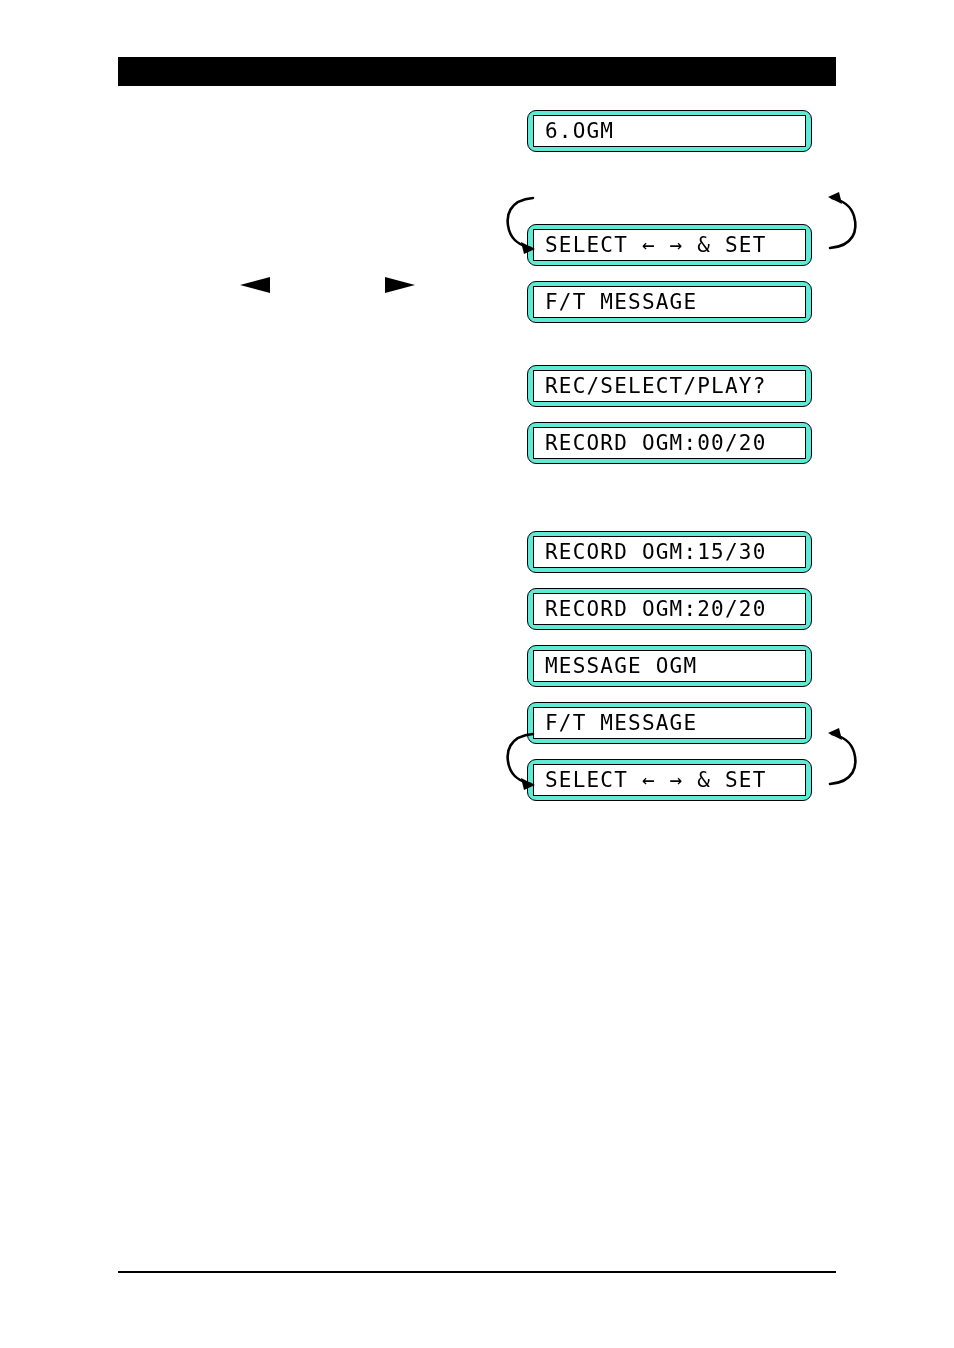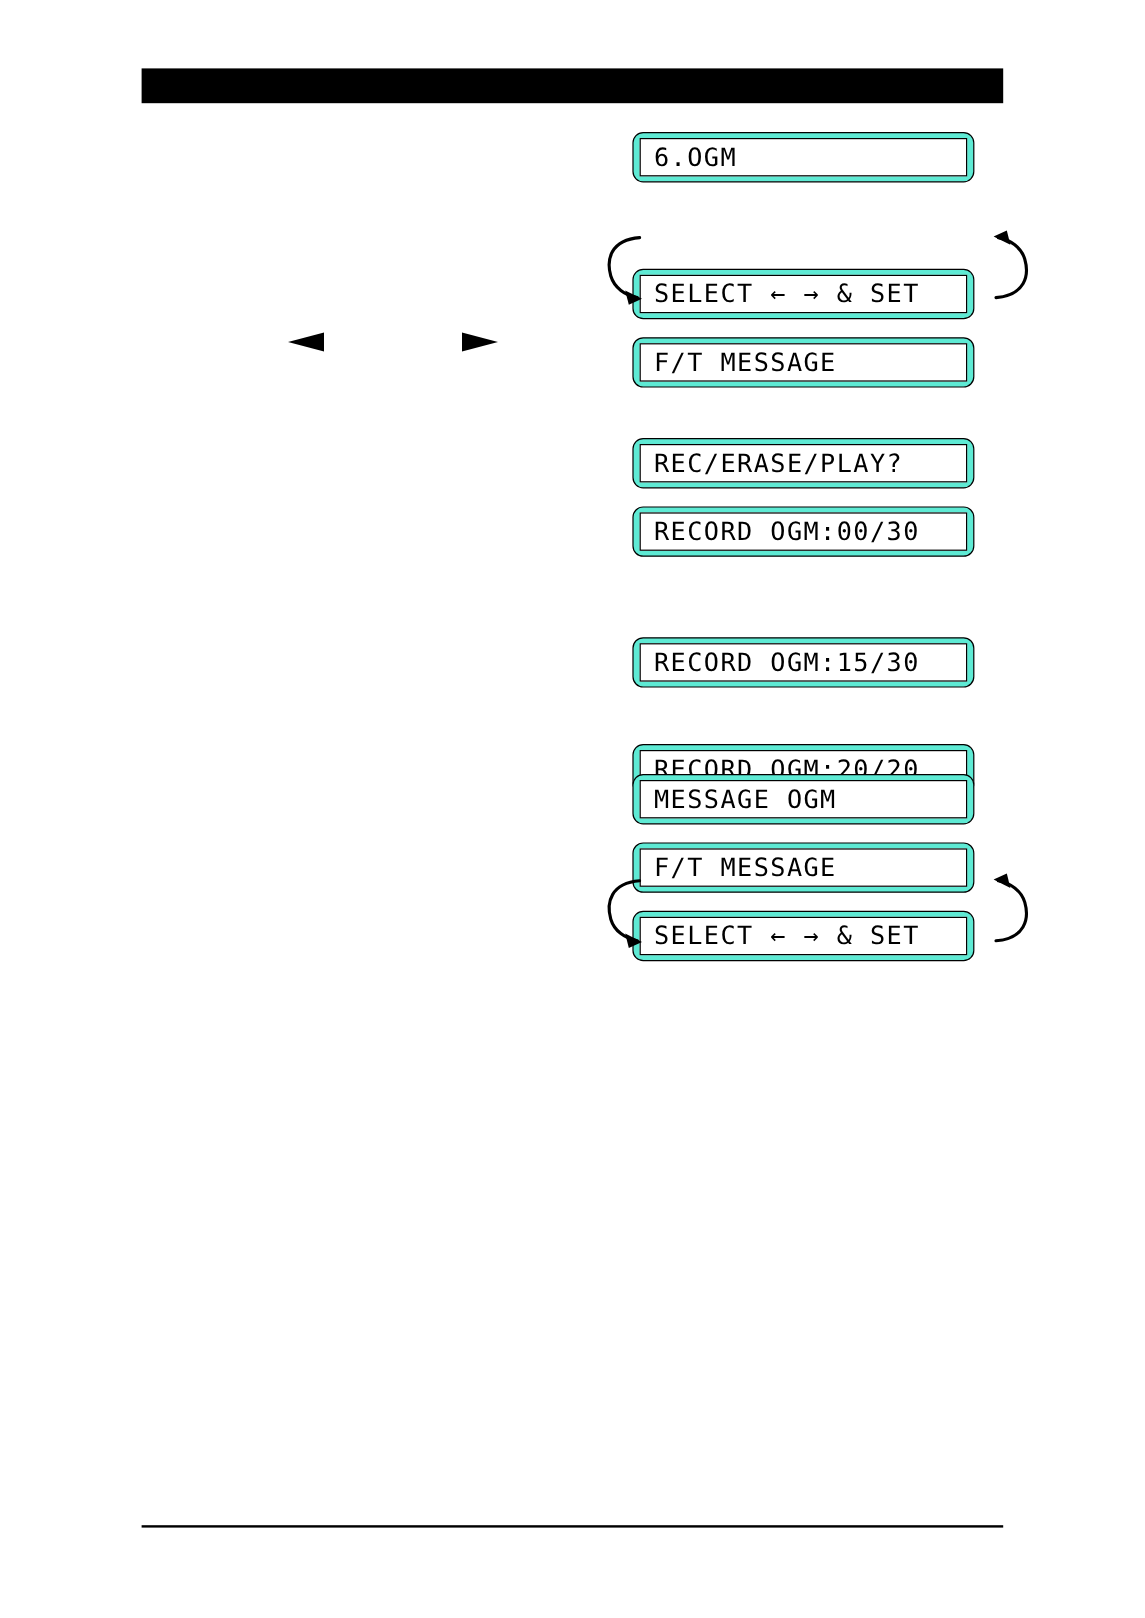--- a/index.html
+++ b/index.html
@@ -153,37 +153,37 @@
       <path d="M14 56 C 38 54, 42 38, 38 24 C 35 14, 26 8, 16 6" fill="none" stroke="#000" stroke-width="2.6" stroke-linecap="round"></path>
       <polygon points="12,5 26,12 23,0" fill="#000"></polygon>
     </svg>
   </div>
 
   <div class="tri tri-left"></div>
   <div class="tri tri-right"></div>
 
   <div class="lcd" style="top:365px;">
     <div class="inner">
-      <span class="txt">REC/ERASE/PLAY?</span>
+      <span class="txt">REC/SELECT/PLAY?</span>
     </div>
   </div>
 
   <div class="lcd" style="top:422px;">
     <div class="inner">
-      <span class="txt">RECORD OGM:00/30</span>
+      <span class="txt">RECORD OGM:00/20</span>
     </div>
   </div>
 
   <div class="lcd" style="top:531px;">
     <div class="inner">
       <span class="txt">RECORD OGM:15/30</span>
     </div>
   </div>
 
-  <div class="lcd" style="top:620px;">
+  <div class="lcd" style="top:588px;">
     <div class="inner">
       <span class="txt">RECORD OGM:20/20</span>
     </div>
   </div>
 
   <div class="lcd" style="top:645px;">
     <div class="inner">
       <span class="txt">MESSAGE OGM</span>
     </div>
   </div>

